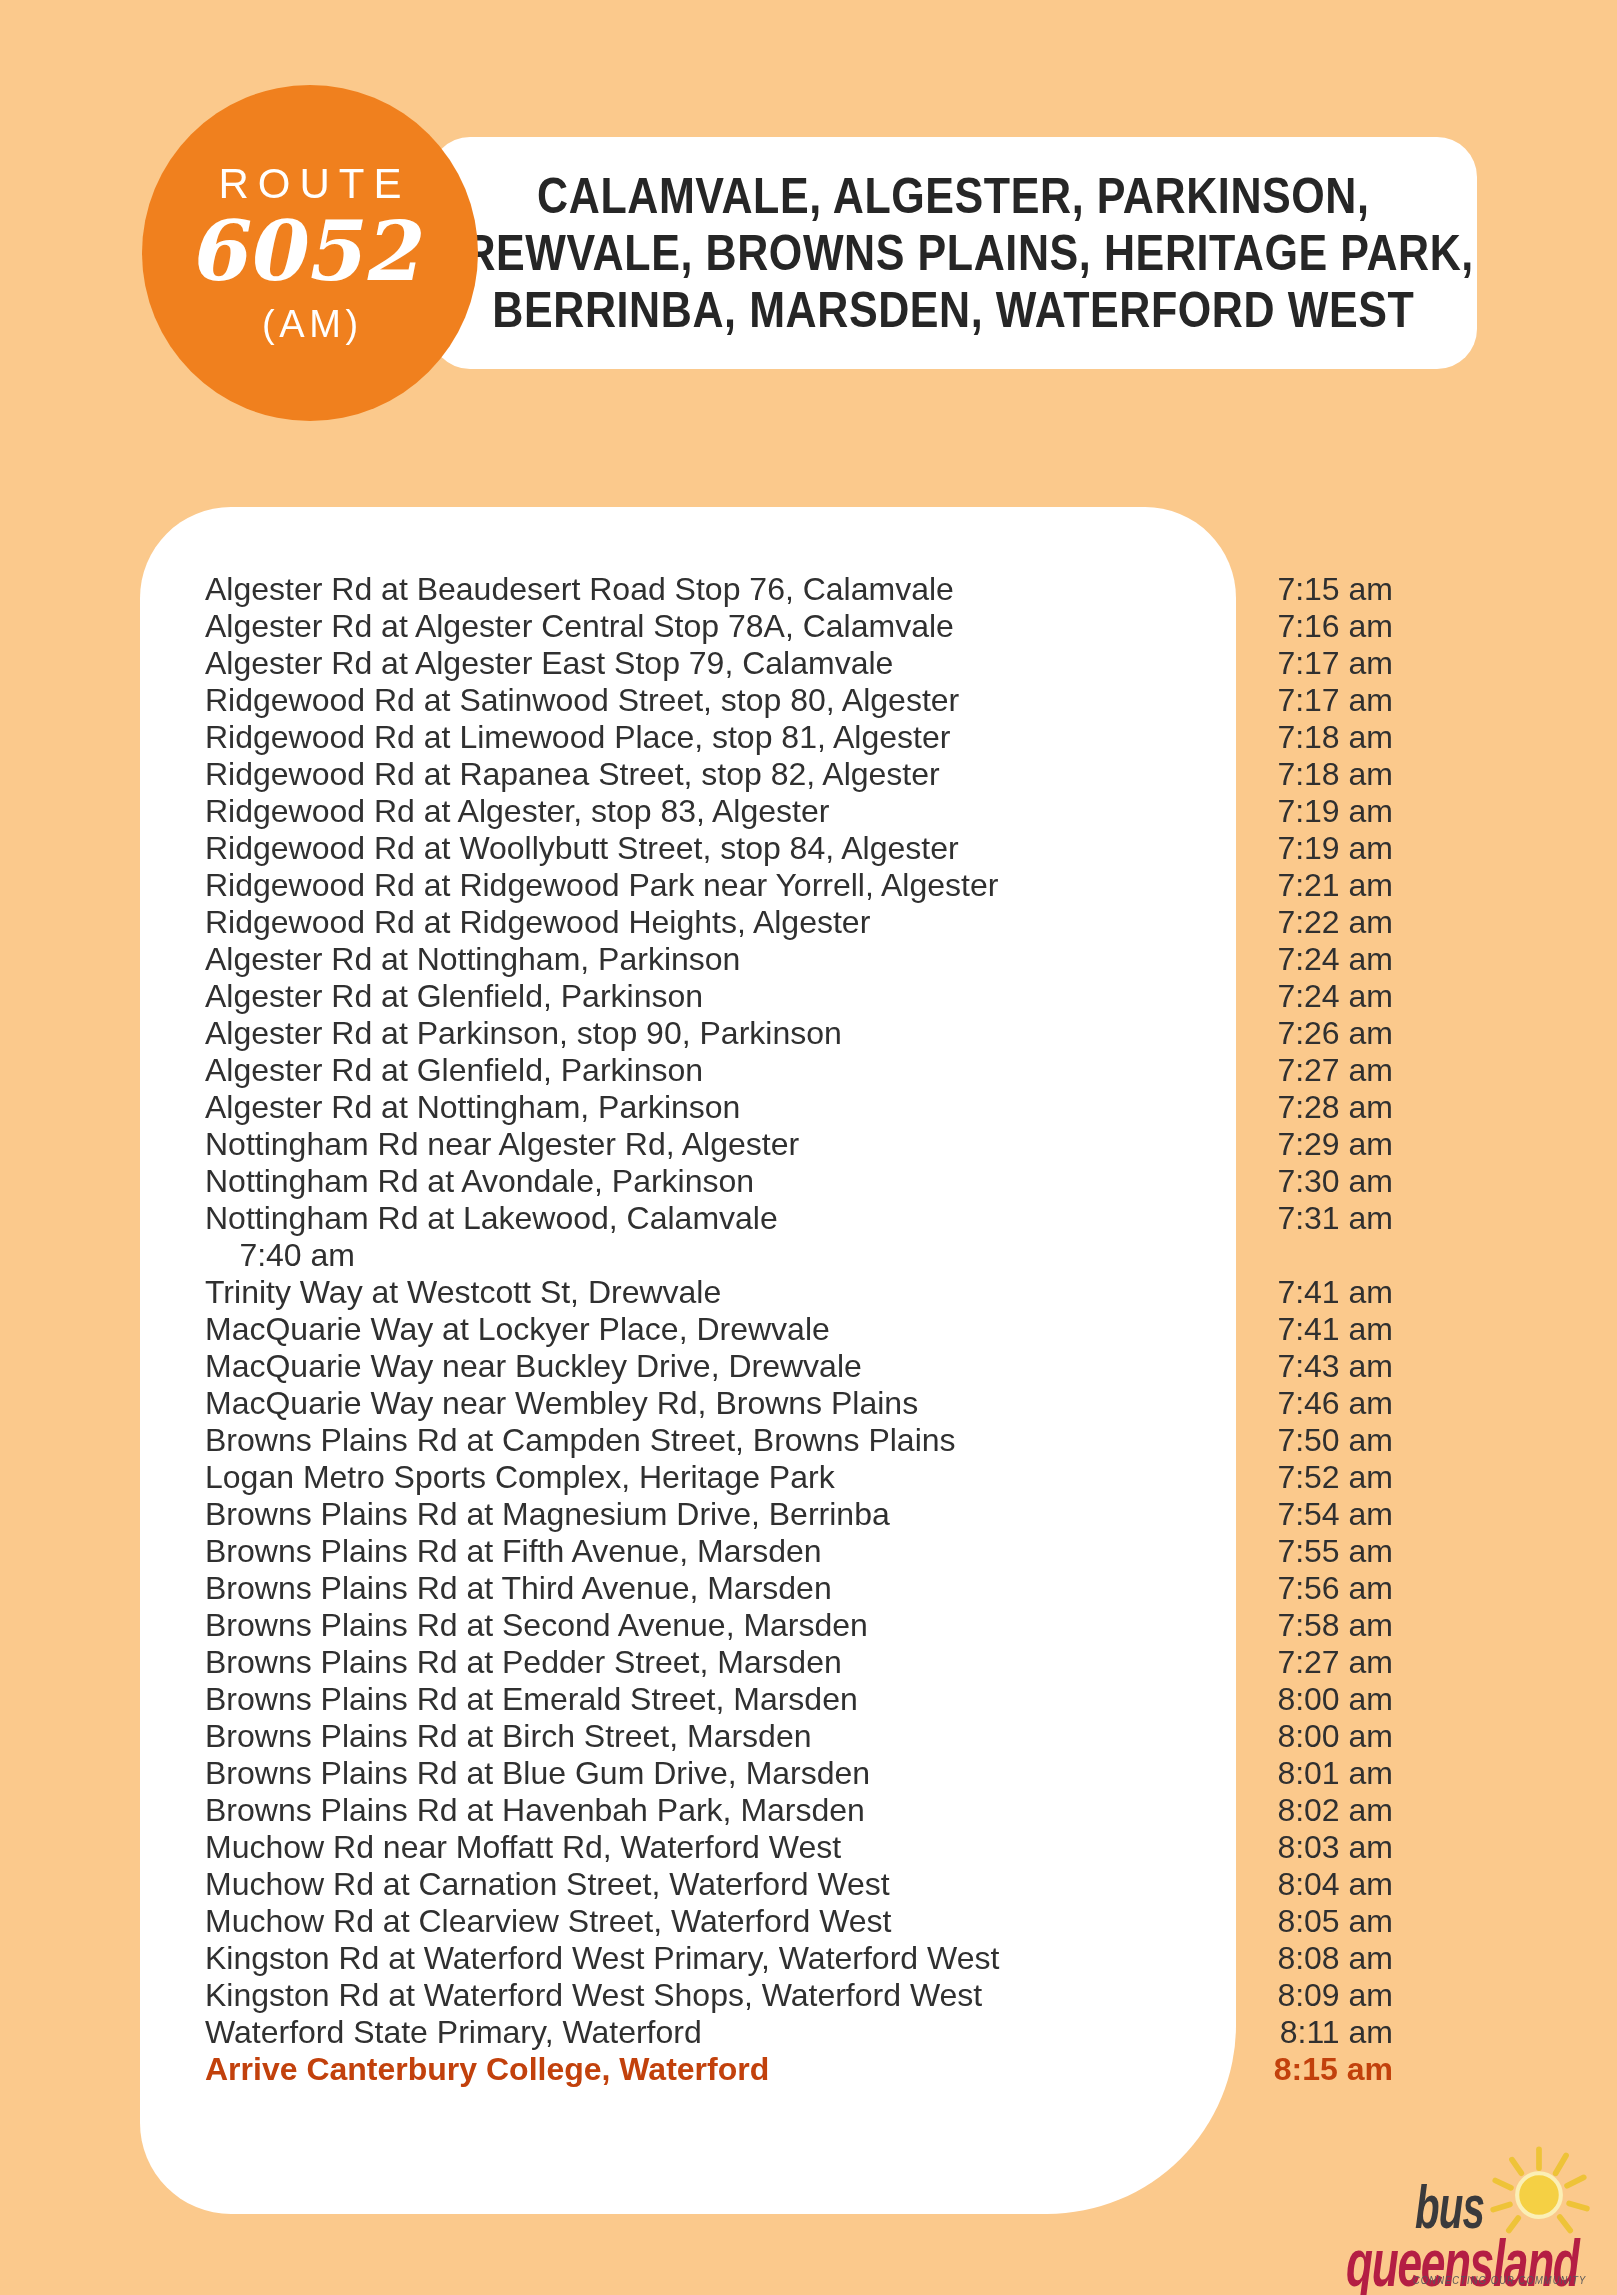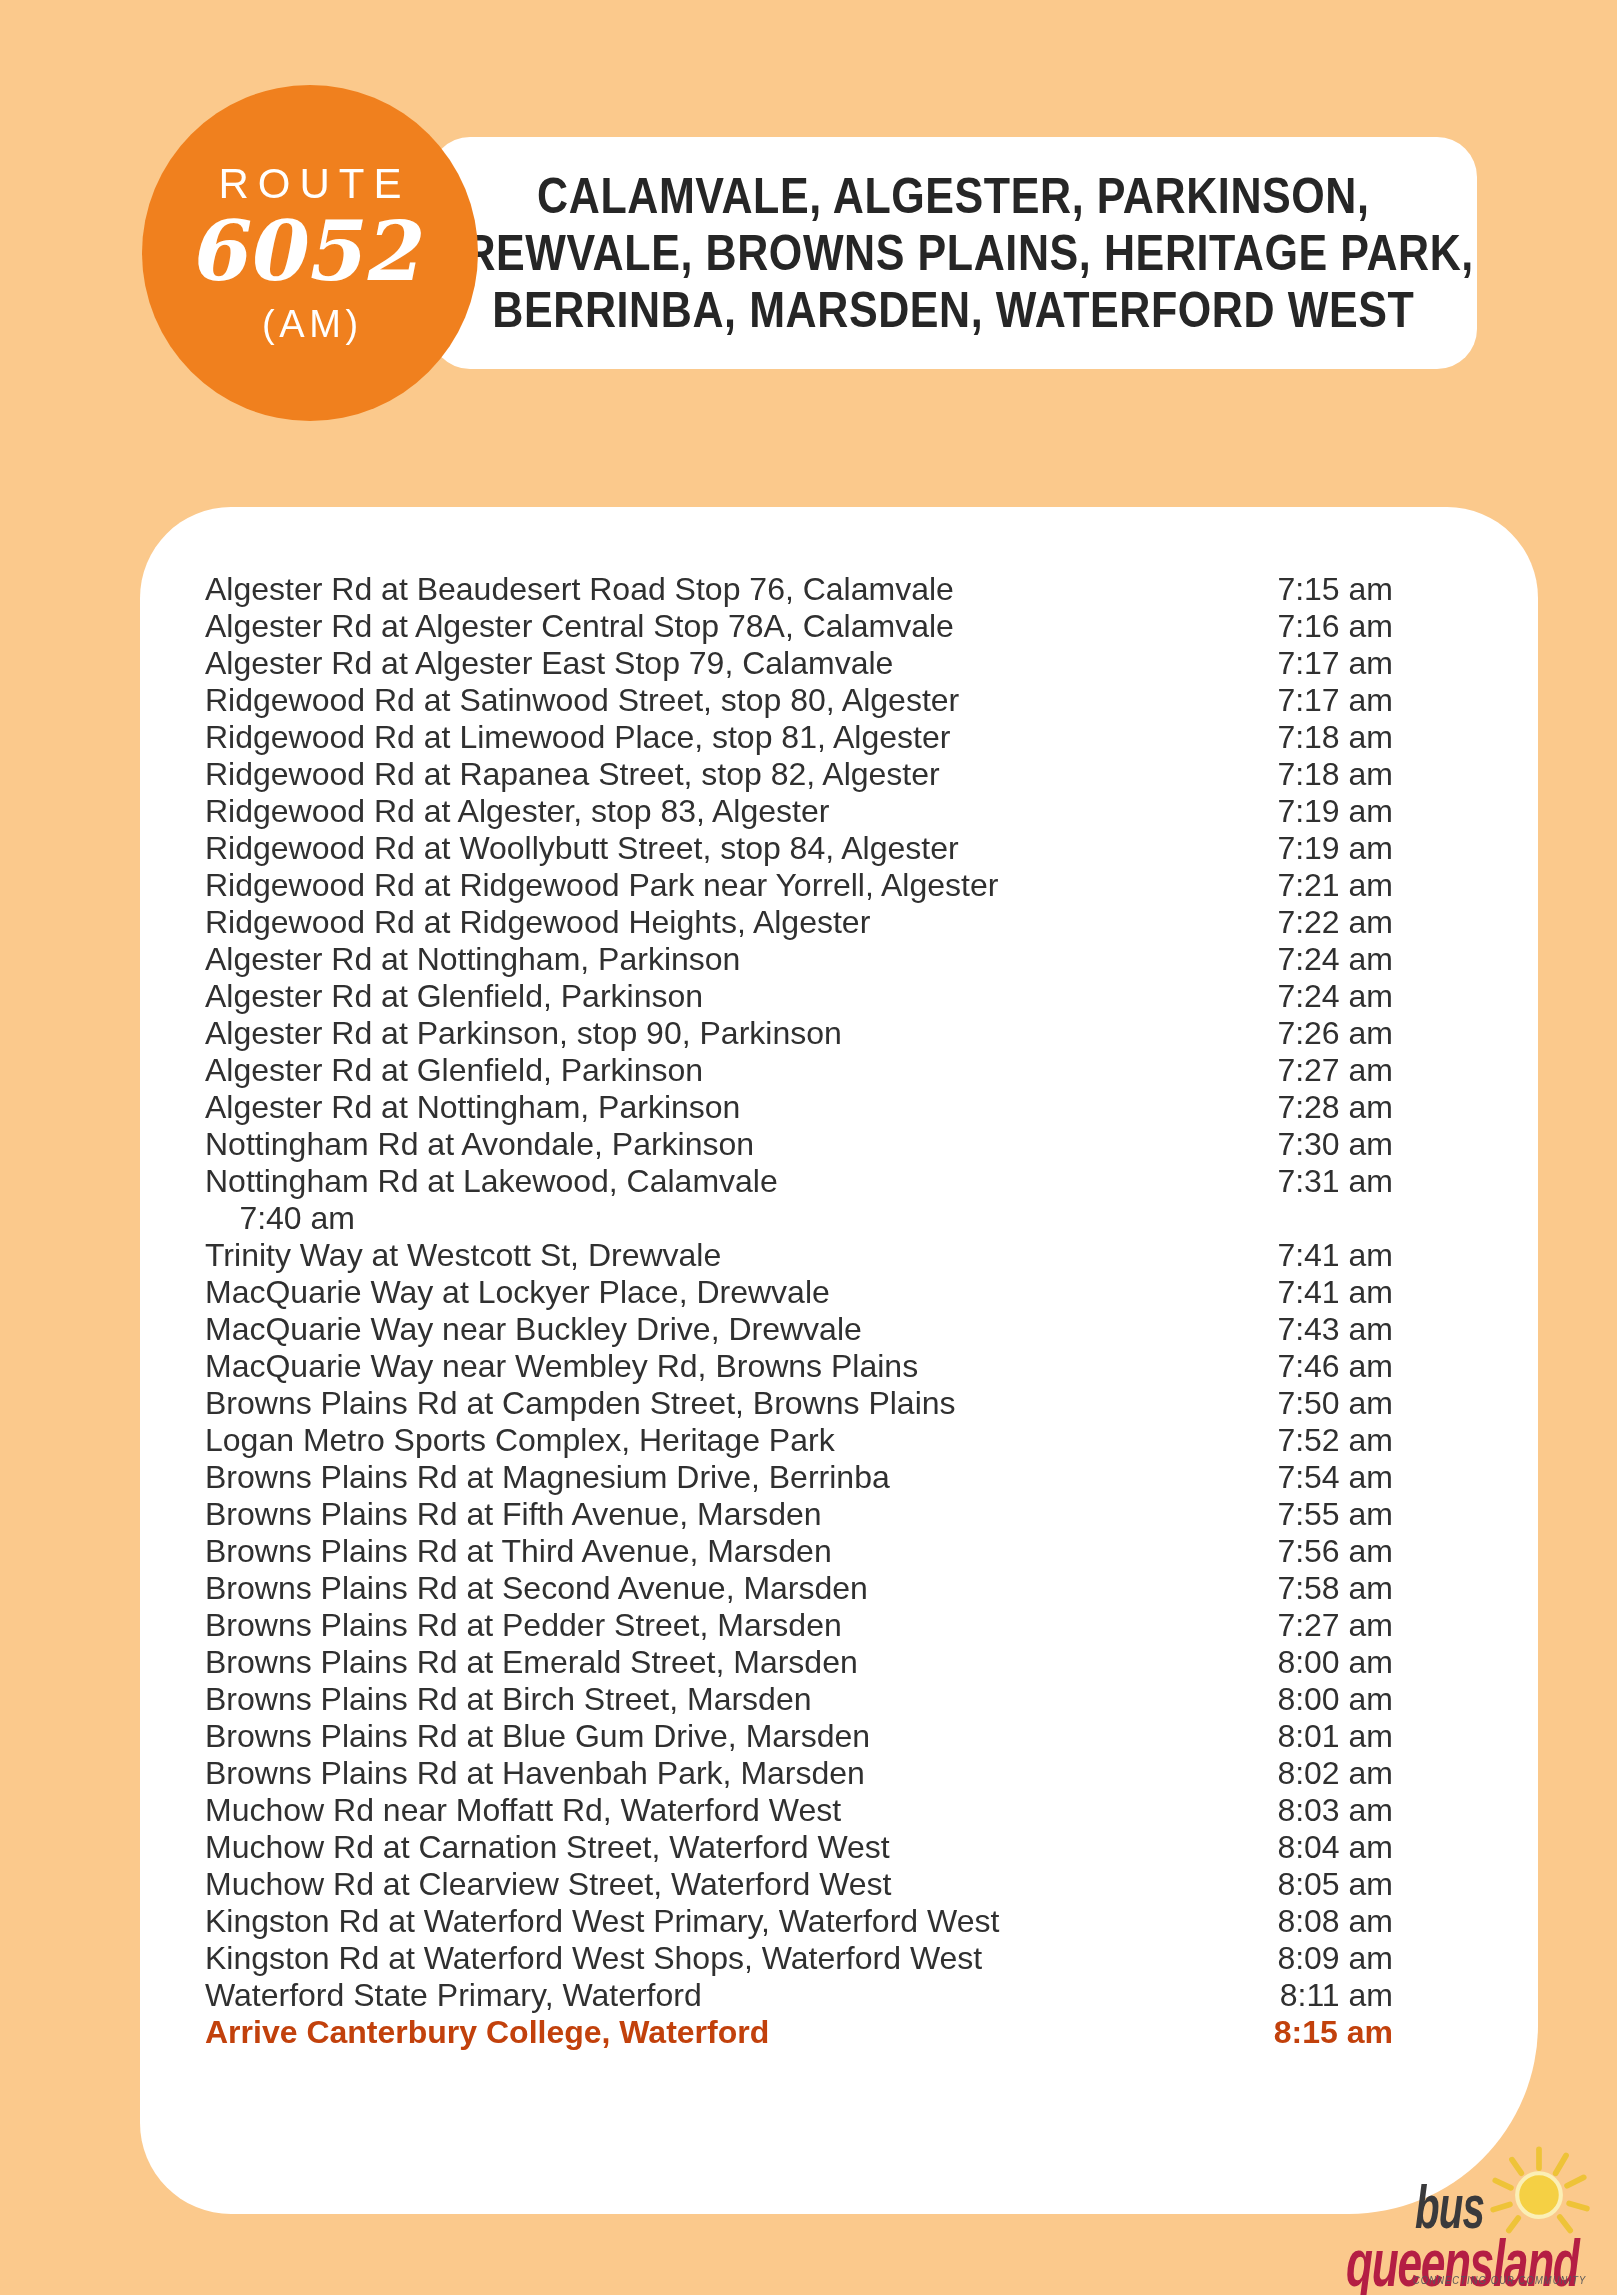--- a/index.html
+++ b/index.html
@@ -27,21 +27,21 @@
     background:#FFFFFF;border-radius:40px;z-index:1;
     display:flex;align-items:center;justify-content:center;
   }
   .header-text{
     font-weight:700;font-size:50px;line-height:57px;color:var(--ink,#262626);
     text-align:center;letter-spacing:0.7px;transform:scaleX(0.86);transform-origin:center;
   }
   .header-text div{white-space:nowrap;}
   
   .main-box{
-    position:absolute;left:140px;top:507px;width:1398px;height:1707px;
+    position:absolute;left:140px;top:507px;width:1096px;height:1707px;
     background:#FFFFFF;border-radius:91px 91px 189px 91px;
   }
   .timetable{position:absolute;left:65px;top:64px;width:1188px;}
   .t-row{
     display:flex;justify-content:space-between;align-items:center;
     height:37px;font-size:32px;color:#303030;
   }
   .t-row .stop{white-space:nowrap;}
   .t-row .time{white-space:nowrap;text-align:right;min-width:150px;}
   .t-row.bold{font-weight:700;color:#c2410c;}
@@ -153,20 +153,24 @@
   <div class="t-row">
     <span class="stop">Algester Rd at Glenfield, Parkinson</span>
     <span class="time">7:27 am</span>
   </div>
 
   <div class="t-row">
     <span class="stop">Algester Rd at Nottingham, Parkinson</span>
     <span class="time">7:28 am</span>
   </div>
 
+  <div class="t-row">
+    <span class="stop">Nottingham Rd near Algester Rd, Algester</span>
+    <span class="time">7:29 am</span>
+  </div>
 
   <div class="t-row">
     <span class="stop">Nottingham Rd at Avondale, Parkinson</span>
     <span class="time">7:30 am</span>
   </div>
 
   <div class="t-row">
     <span class="stop">Nottingham Rd at Lakewood, Calamvale</span>
     <span class="time">7:31 am</span>
   </div>

